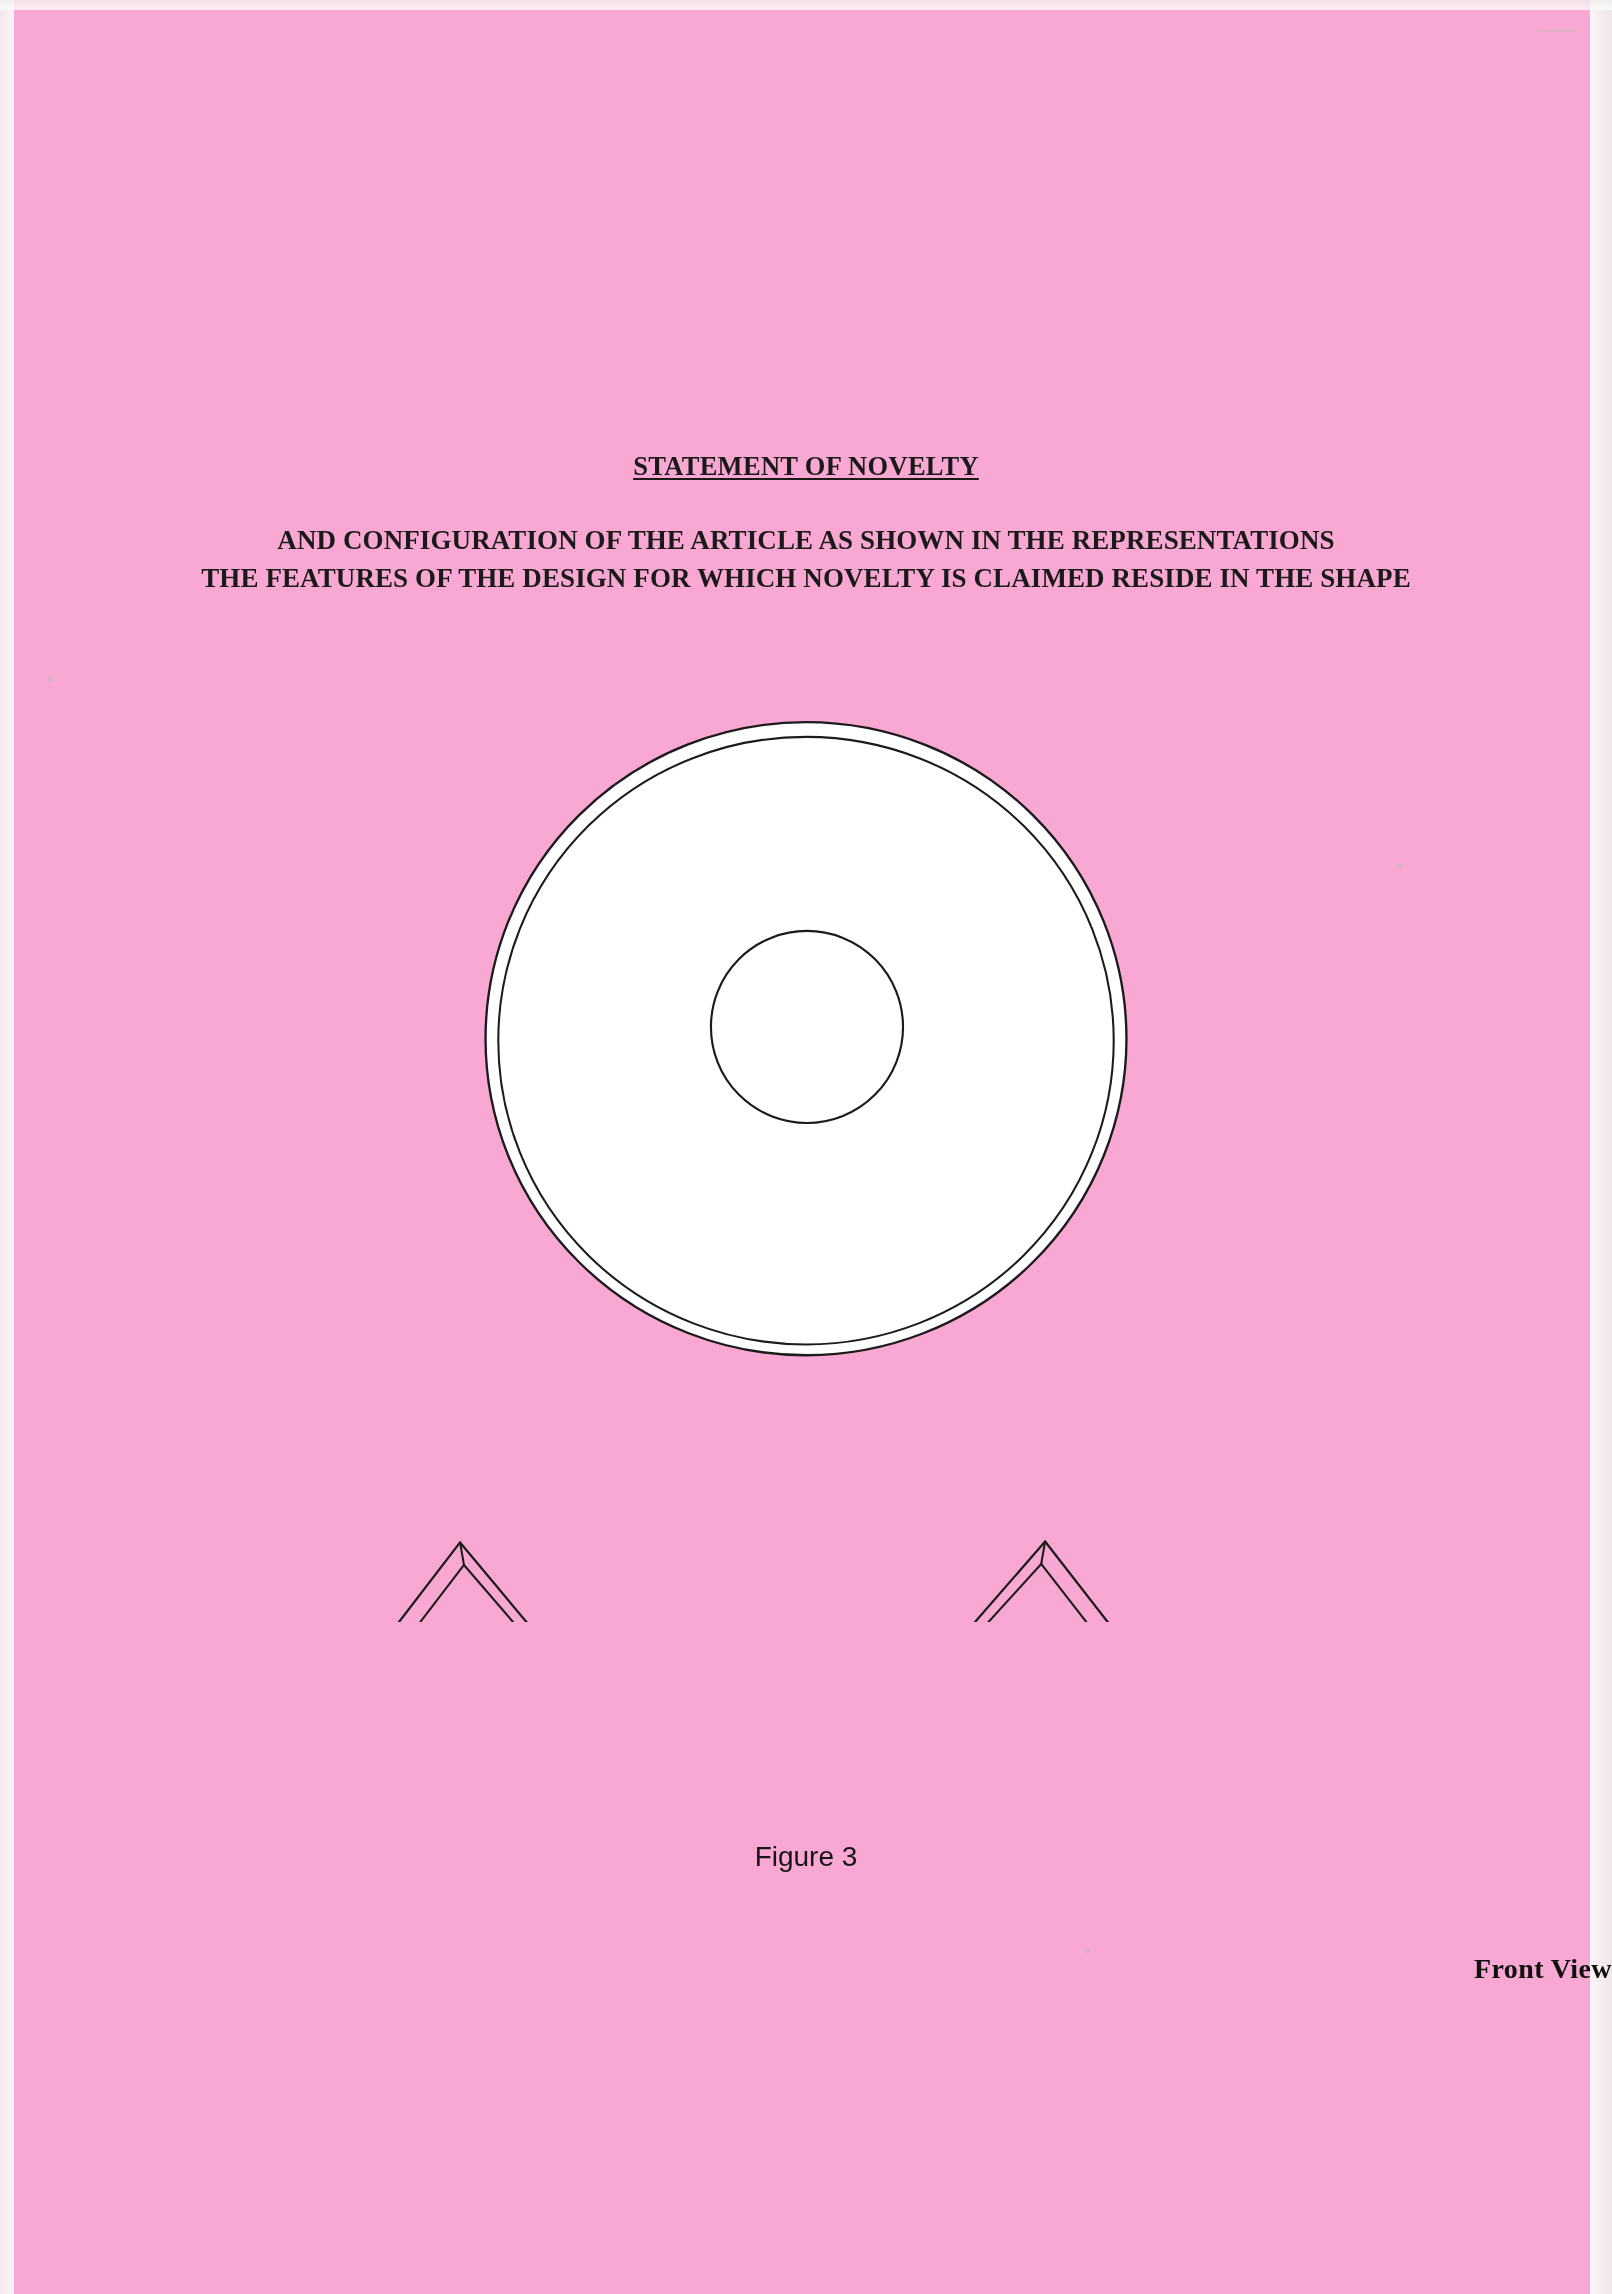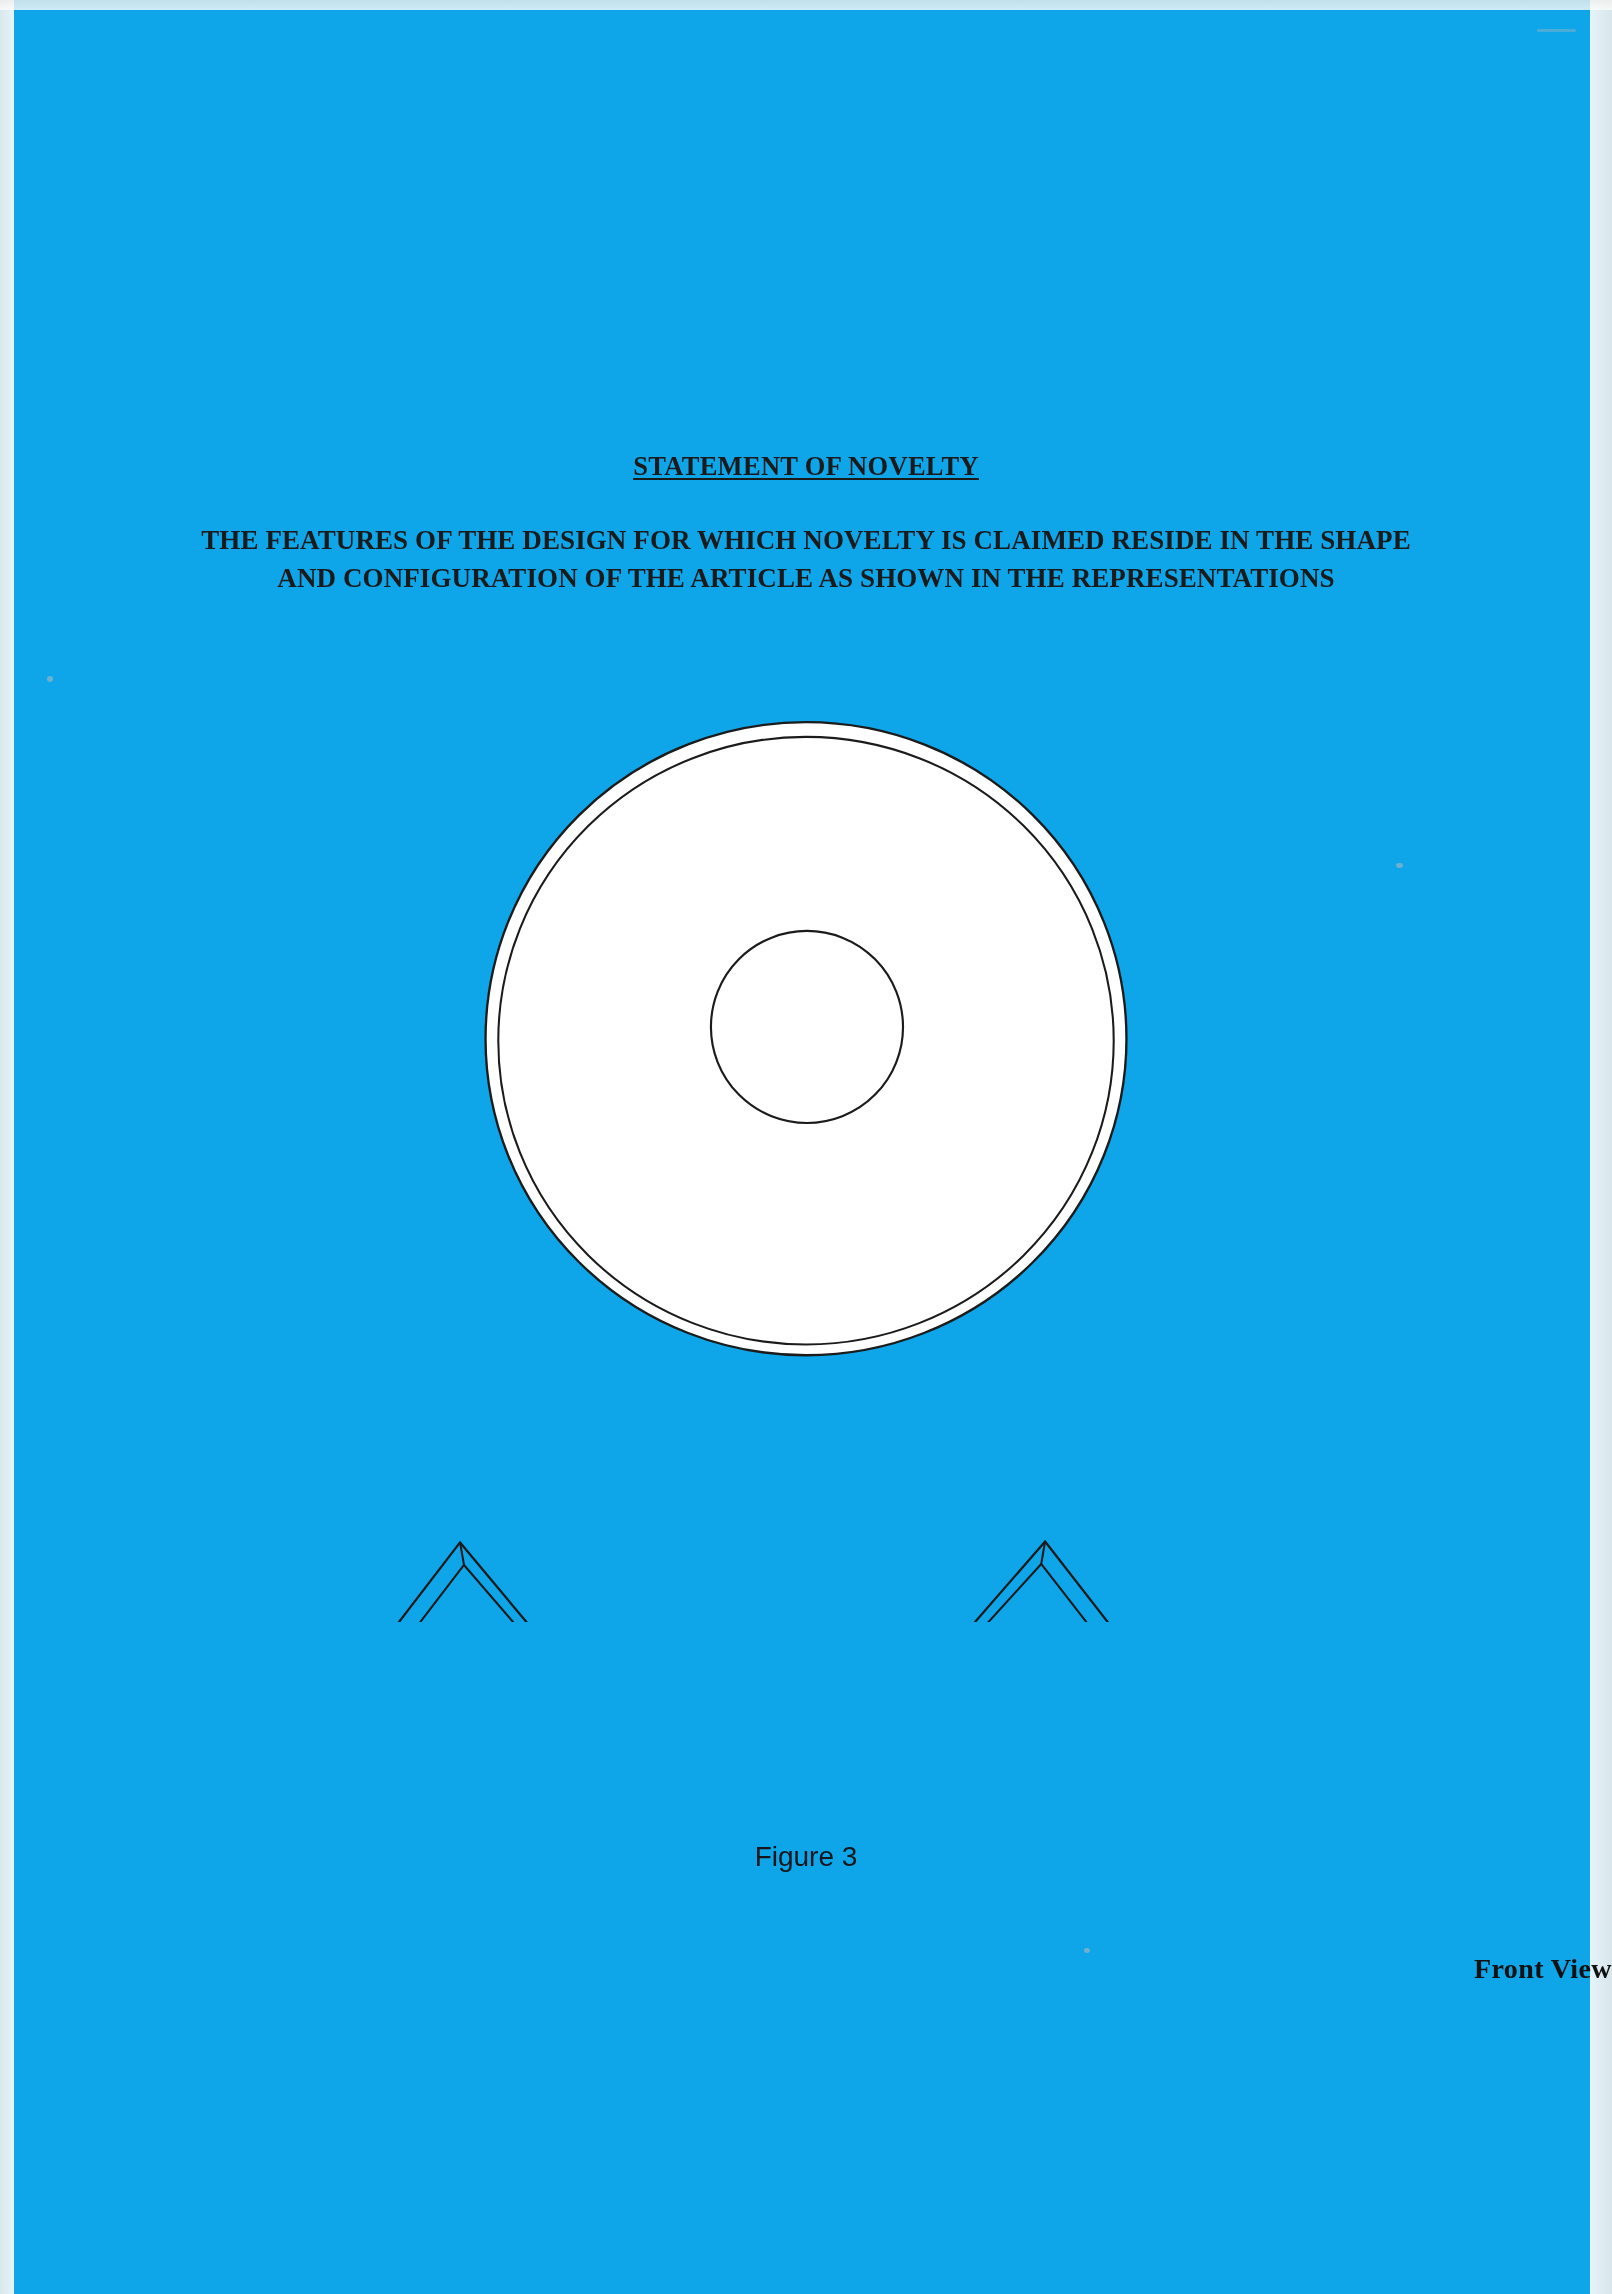--- a/index.html
+++ b/index.html
@@ -13,21 +13,21 @@
     position: relative;
     overflow: hidden;
     font-family: "Liberation Serif", serif;
     color: #1a1a1a;
   }
 
   
   .page-sheet {
     position: absolute;
     inset: 0;
-    background: #0ea5e9;
+    background: #f9a8d4;
   }
   .scan-edge-left {
     position: absolute;
     left: 0; top: 0;
     width: 13.7px; height: 100%;
     background: linear-gradient(to right, #f0efed, #fdfdfc);
     opacity: .9;
   }
   .scan-edge-right {
     position: absolute;
@@ -129,22 +129,22 @@
   <div class="scan-speck" style="left:47px; top:676px; width:5.9px; height:5.9px;"></div>
   <div class="scan-speck" style="left:1396px; top:863px; width:6.9px; height:4.9px;"></div>
   <div class="scan-speck" style="left:1084px; top:1948px; width:5.9px; height:4.9px;"></div>
   <div class="scan-speck" style="left:1537px; top:29px; width:39px; height:2.9px; border-radius:2px; opacity:.35;"></div>
 
   <div class="statement-title">
     <span>STATEMENT OF NOVELTY</span>
   </div>
 
   <div class="statement-body">
+    <div>AND CONFIGURATION OF THE ARTICLE AS SHOWN IN THE REPRESENTATIONS</div>
     <div>THE FEATURES OF THE DESIGN FOR WHICH NOVELTY IS CLAIMED RESIDE IN THE SHAPE</div>
-    <div>AND CONFIGURATION OF THE ARTICLE AS SHOWN IN THE REPRESENTATIONS</div>
   </div>
 
   <div class="drawing-wrap">
     <svg viewBox="0 0 900 920" xmlns="http://www.w3.org/2000/svg">
       <g fill="none" stroke="#1b1b1b" stroke-width="2.2" stroke-linecap="round" stroke-linejoin="round">
 
         <ellipse cx="450" cy="325" rx="327" ry="323" fill="#ffffff" stroke="#1b1b1b" stroke-width="2.4"></ellipse>
 
         <ellipse cx="450" cy="327" rx="314" ry="310" fill="none" stroke="#1b1b1b" stroke-width="2.1"></ellipse>
 

